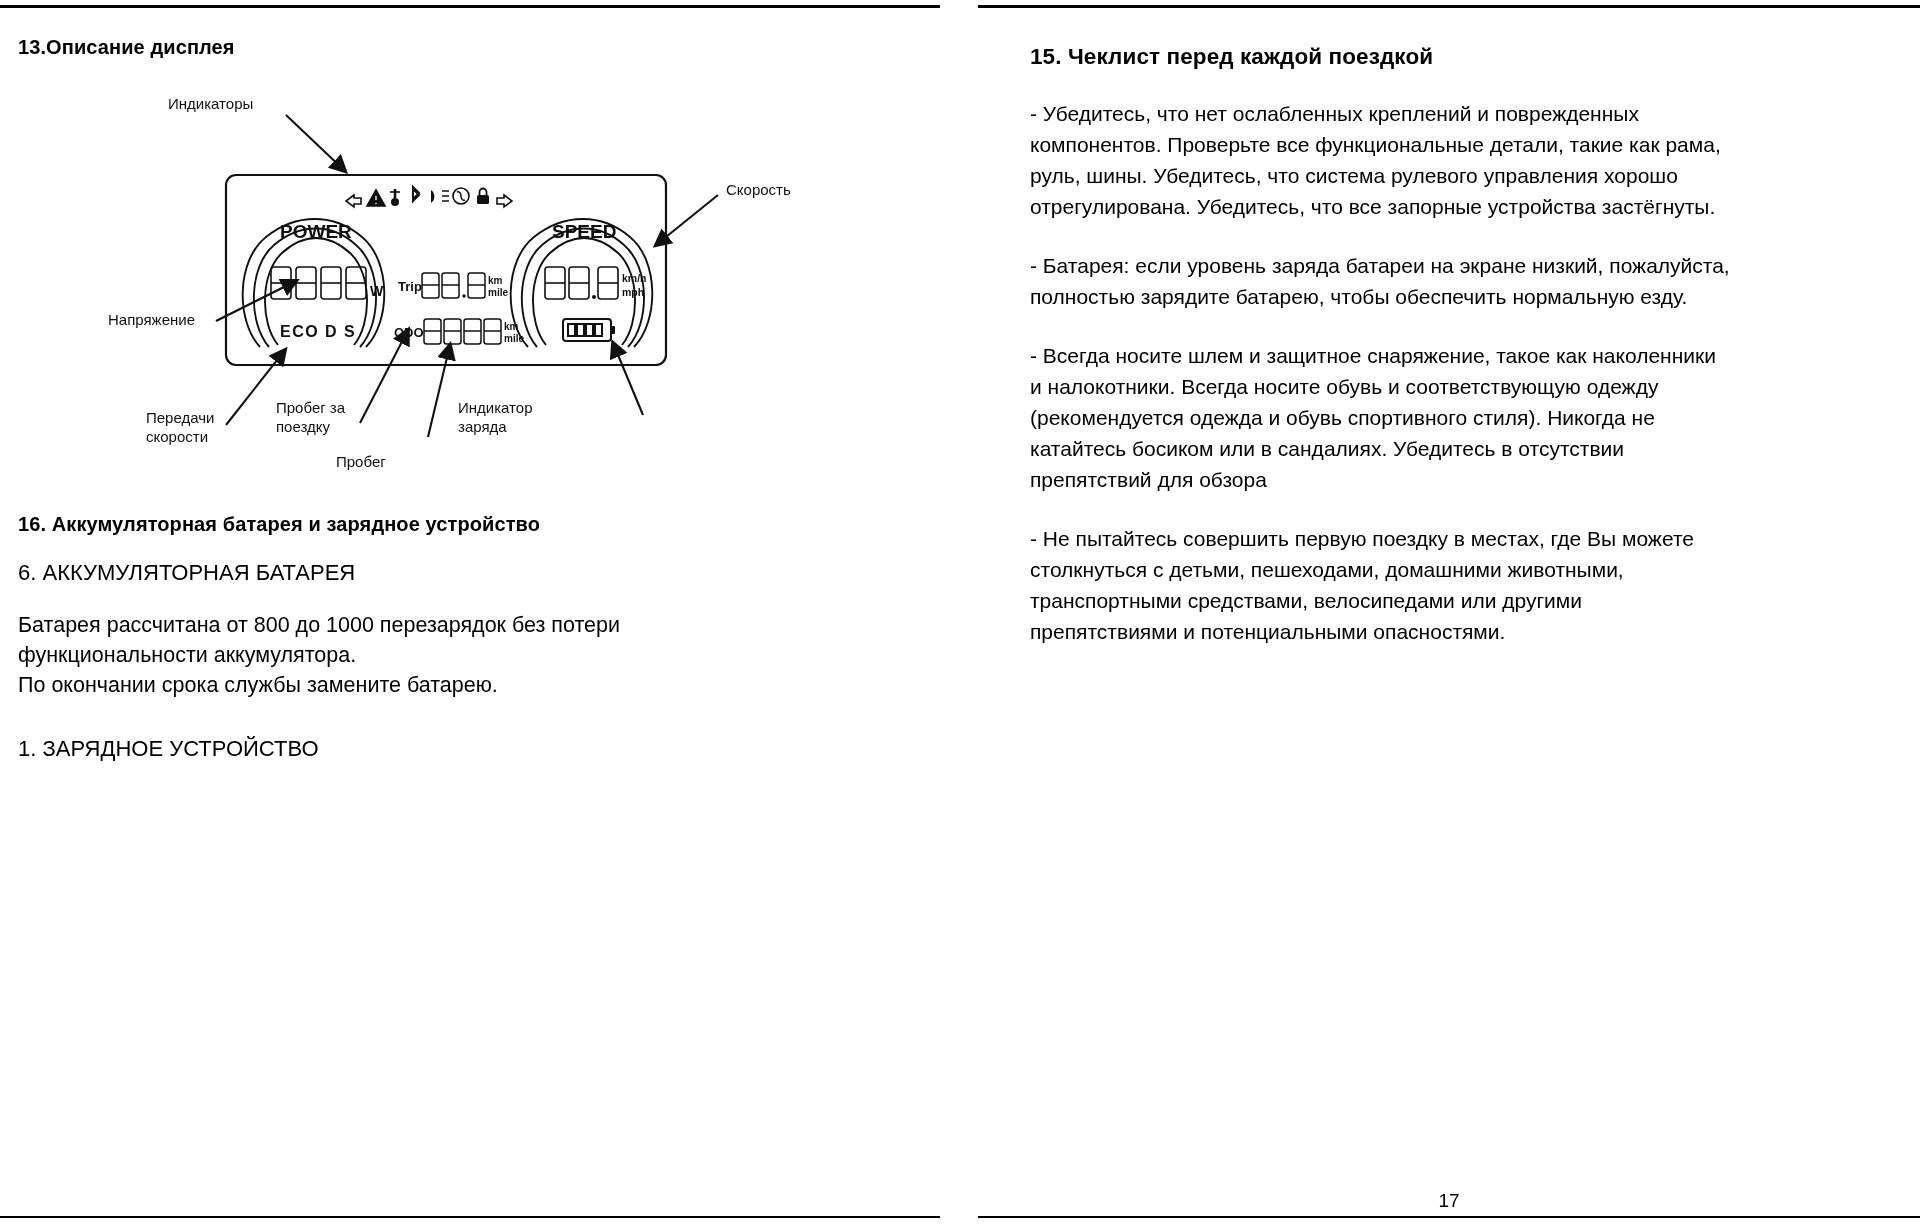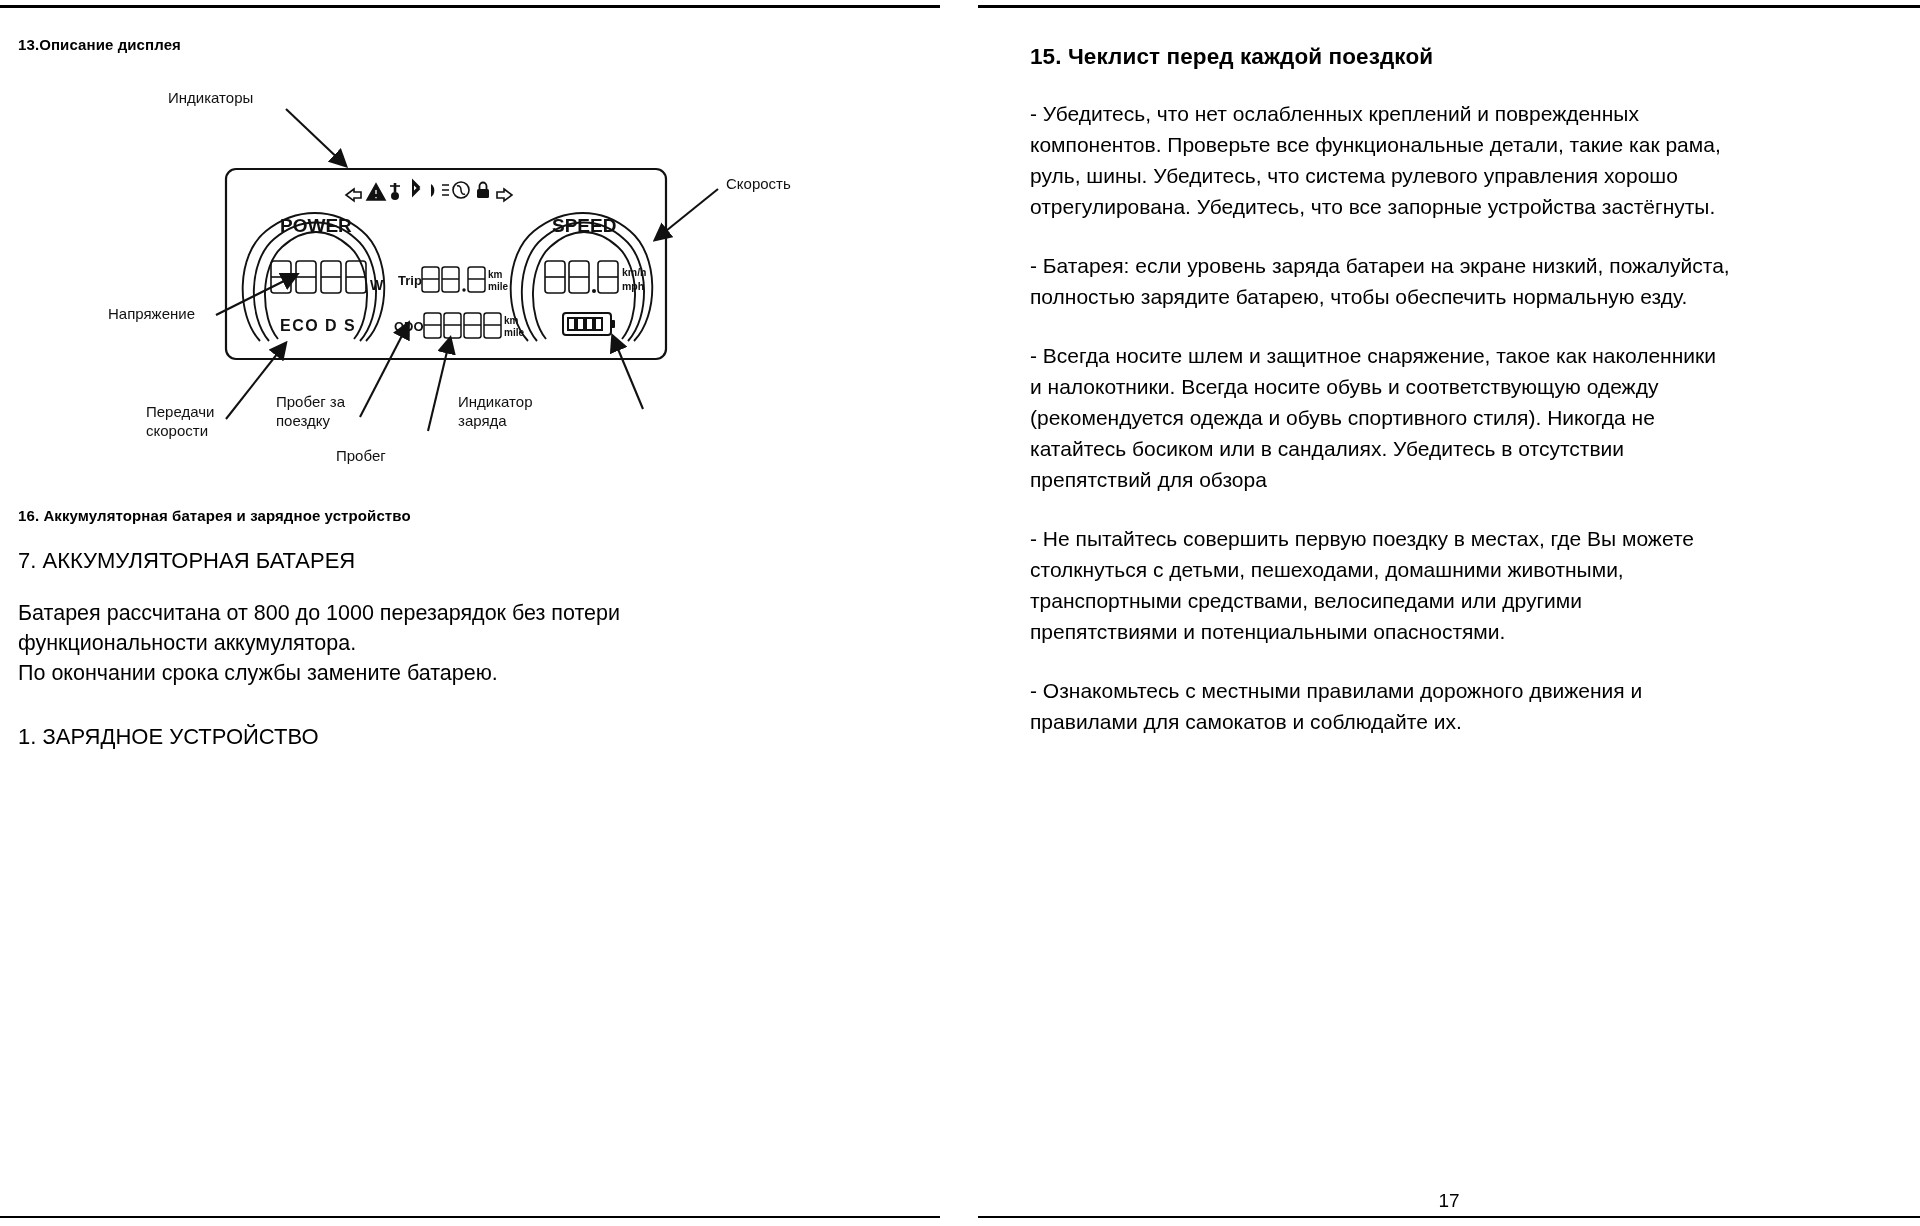--- a/index.html
+++ b/index.html
@@ -29,21 +29,21 @@
   .rule-bottom {
     position: absolute; left: 0; right: 0; bottom: 8px;
     border-top: 2px solid #000;
   }
 
   .page-inner { position: absolute; top: 18px; bottom: 48px; overflow: hidden; }
   .page-left .page-inner  { left: 18px; right: 18px; }
   .page-right .page-inner { left: 52px; right: 18px; }
 
   h2.section-title {
-    font-size: 15px;
+    font-size: 20px;
     font-weight: bold;
     margin: 18px 0 0 0;
     letter-spacing: .1px;
   }
   .para {
     font-size: 21.5px;
     line-height: 30px;
     margin: 22px 0 0 0;
     white-space: pre-line;
   }
@@ -232,21 +232,21 @@
             <rect x="460" y="239" width="7" height="12"></rect>
             <rect x="469" y="239" width="7" height="12"></rect>
             <rect x="478" y="239" width="7" height="12"></rect>
             <rect x="487" y="239" width="7" height="12"></rect>
           </g>
         </svg>
       </div>
 
       <h2 class="section-title" style="margin-top:28px;">16. Аккумуляторная батарея и зарядное устройство</h2>
 
-      <div class="para big">7. АККУМУЛЯТОРНАЯ БАТАРЕЯ</div>
+      <div class="para big">6. АККУМУЛЯТОРНАЯ БАТАРЕЯ</div>
 
       <div class="para">Батарея рассчитана от 800 до 1000 перезарядок без потери
 функциональности аккумулятора.
 По окончании срока службы замените батарею.</div>
 
       <div class="para big" style="margin-top:34px;">1. ЗАРЯДНОЕ УСТРОЙСТВО</div>
 
 
     </div>
 
@@ -269,21 +269,19 @@
 полностью зарядите батарею, чтобы обеспечить нормальную езду.</div>
       <div class="para">- Всегда носите шлем и защитное снаряжение, такое как наколенники
 и налокотники. Всегда носите обувь и соответствующую одежду
 (рекомендуется одежда и обувь спортивного стиля). Никогда не
 катайтесь босиком или в сандалиях. Убедитесь в отсутствии
 препятствий для обзора</div>
       <div class="para">- Не пытайтесь совершить первую поездку в местах, где Вы можете
 столкнуться с детьми, пешеходами, домашними животными,
 транспортными средствами, велосипедами или другими
 препятствиями и потенциальными опасностями.</div>
-      <div class="para">- Ознакомьтесь с местными правилами дорожного движения и
-правилами для самокатов и соблюдайте их.</div>
     </div>
 
     <div class="folio">17</div>
     <div class="rule-bottom"></div>
   </div>
 
 </div>
 
 </body></html>

